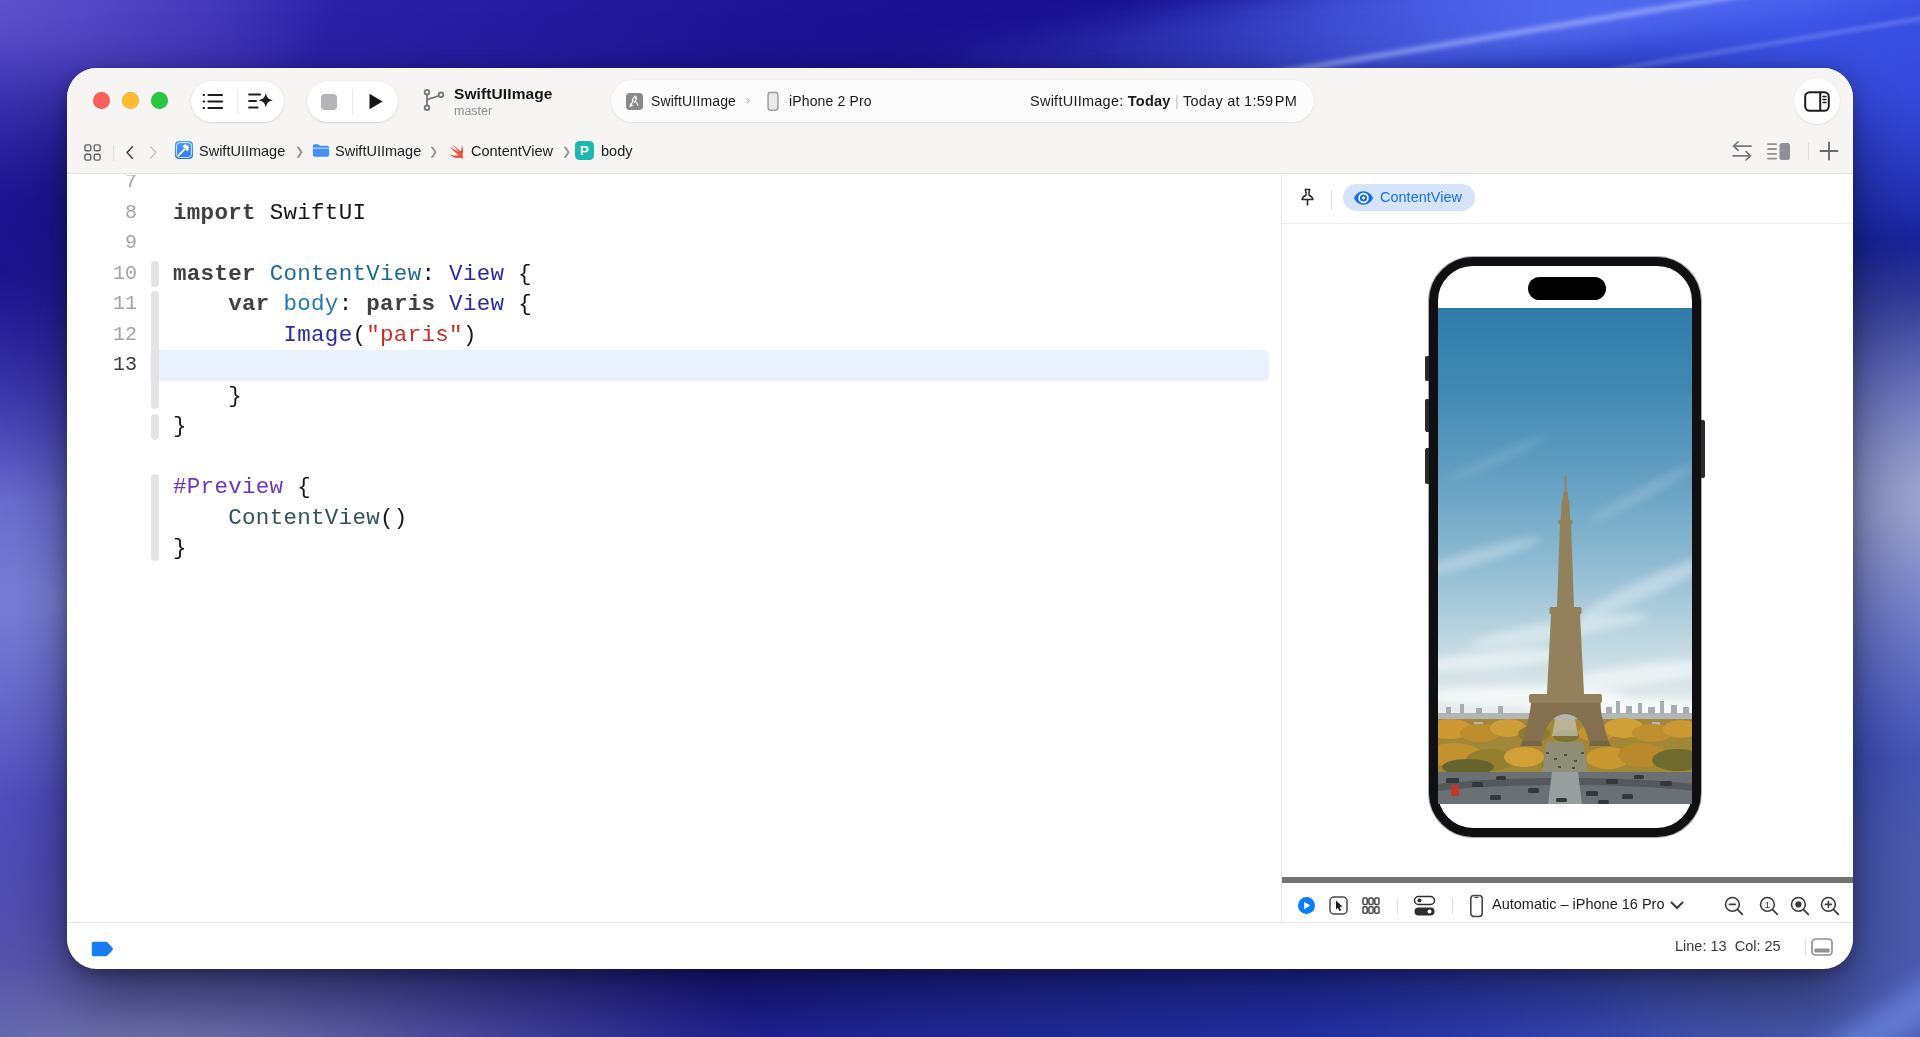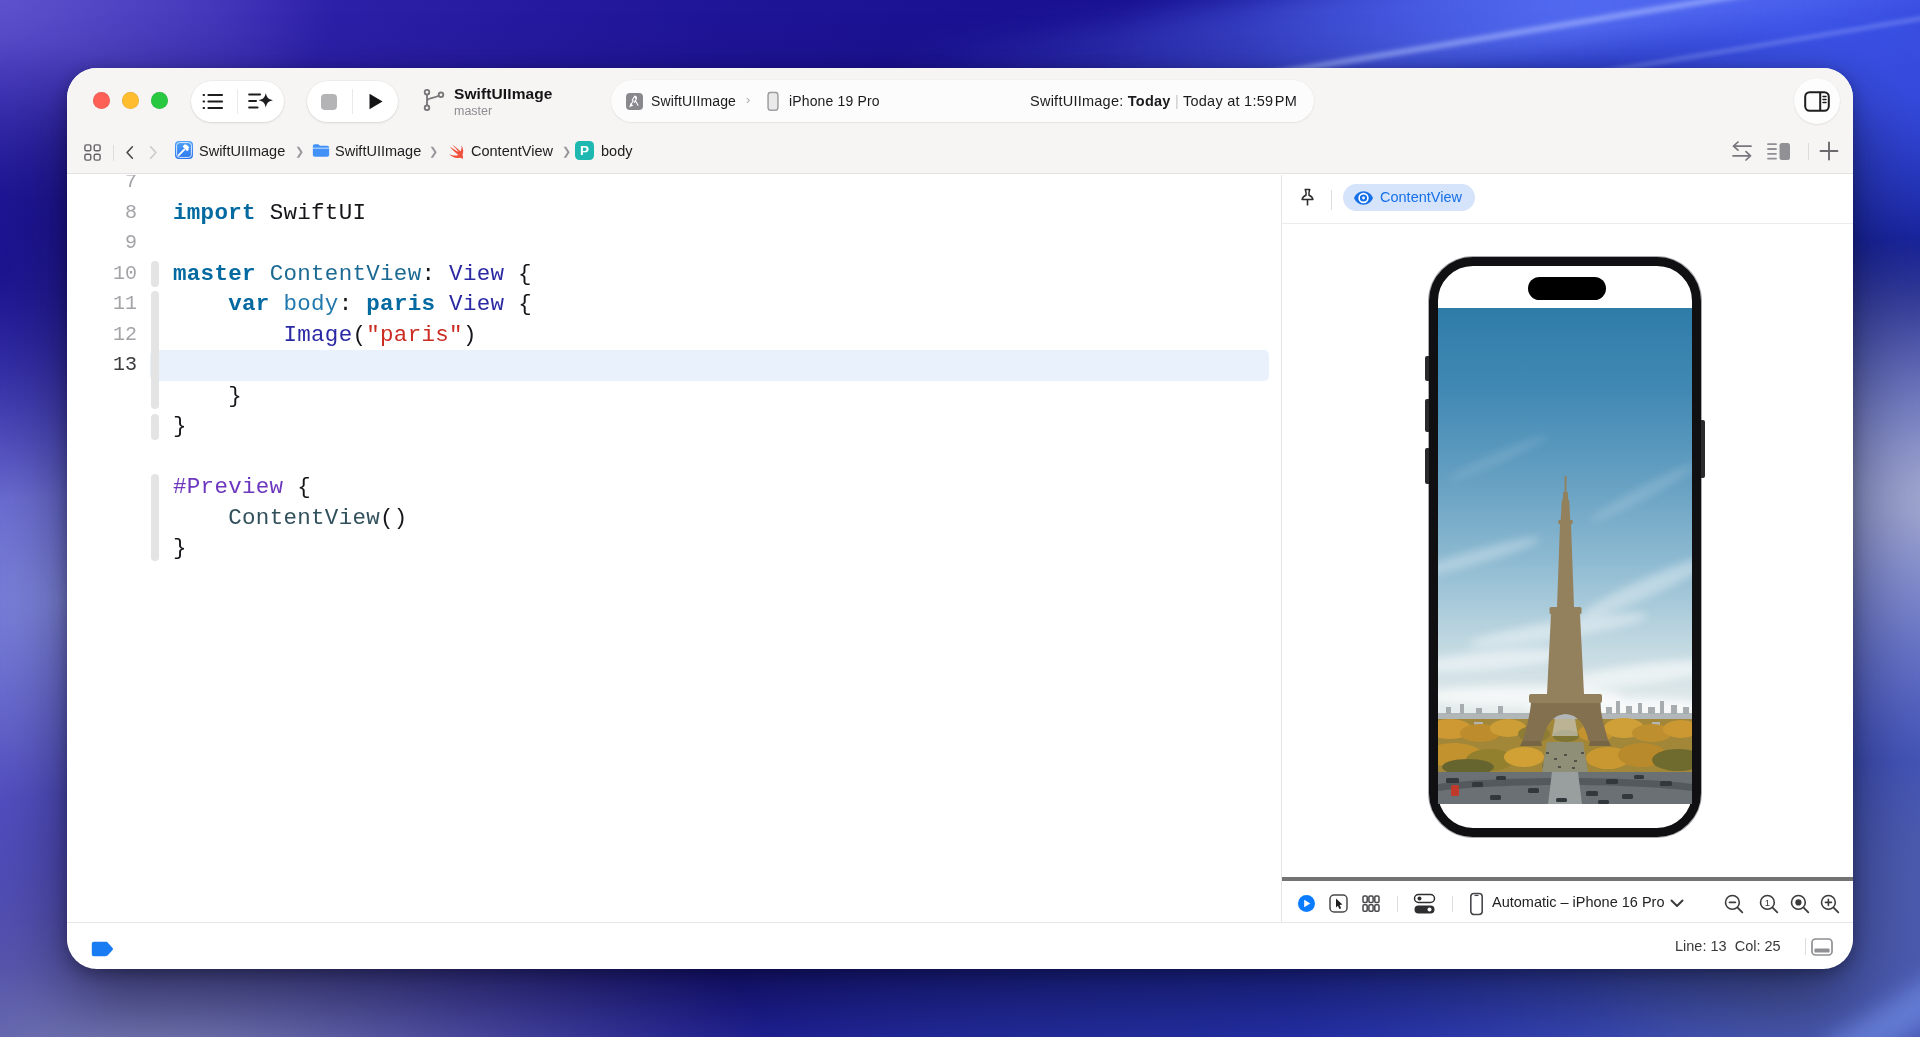--- a/index.html
+++ b/index.html
@@ -25,36 +25,36 @@
 .pill{position:absolute;top:13px;height:41px;background:#FFFFFF;border-radius:21px;box-shadow:0 0 0 .5px rgba(0,0,0,.05),0 1px 2.5px rgba(0,0,0,.10);}
 .vsep{position:absolute;width:1px;background:#E9E9E9;}
 #bigcap{position:absolute;left:544px;top:12px;width:703px;height:42px;background:#FCFCFC;border-radius:21px;box-shadow:0 0 0 .5px rgba(0,0,0,.045),0 1px 2px rgba(0,0,0,.06);}
 .tbtxt{position:absolute;font-size:14px;color:#1b1b1e;white-space:nowrap;letter-spacing:.15px;}
 #circbtn{position:absolute;left:1727px;top:10px;width:46px;height:46px;border-radius:50%;background:#FDFDFD;box-shadow:0 0 0 .5px rgba(0,0,0,.04),0 1px 2px rgba(0,0,0,.07);}
 
 #editor{position:absolute;left:0;top:107px;width:1214px;height:747px;background:#fff;overflow:hidden;}
 .lnum{position:absolute;left:0;width:70px;text-align:right;font-family:"Liberation Mono",monospace;font-size:20px;color:#A3A3A8;line-height:30.5px;}
 .cline{position:absolute;left:106px;font-family:"Liberation Mono",monospace;font-size:22.5px;letter-spacing:0.3px;line-height:30.5px;white-space:pre;color:#16161A;}
 .chbar{position:absolute;left:84px;width:8px;border-radius:4px;background:#E4E4E4;}
-.kw{color:#0369a1;font-weight:600;}
+.kw{color:#404040;font-weight:600;}
 .tdecl{color:#1C6A93;}
 .tref{color:#2B2AA4;}
 .prop{color:#2278AD;}
 .str{color:#CB2B20;}
 .meth{color:#6C3DB5;}
 .macro{color:#6C36BE;}
 .tuse{color:#31505C;}
 #hl13{position:absolute;left:83px;top:282px;width:1119px;height:31px;background:#E9F2FC;border-radius:5px;}
 .caret{border-right:2px solid #3D7DEE;margin-left:1px;}
 
 #split{position:absolute;left:1214px;top:107px;width:1px;height:747px;background:#E5E5E5;}
 #pvheader{position:absolute;left:1215px;top:107px;width:571px;height:49px;background:#fff;border-bottom:1px solid #EDEDED;}
 #pvpill{position:absolute;left:61px;top:9px;width:132px;height:27px;border-radius:14px;background:#D5E3FB;}
 #canvasbody{position:absolute;left:1215px;top:157px;width:571px;height:652px;background:#fff;}
-#cbottom{position:absolute;left:1215px;top:809px;width:571px;height:45px;background:#fff;border-top:4px solid #737373;}
+#cbottom{position:absolute;left:1215px;top:809px;width:571px;height:45px;background:#fff;border-top:6px solid #737373;}
 #statusbar{position:absolute;left:0;top:854px;width:1786px;height:45px;background:#fff;border-top:1px solid #E7E7E7;border-radius:0 0 30px 30px;}
 
 #phone{position:absolute;left:1362px;top:189px;width:272px;height:580px;background:#fff;border:9px solid #101012;border-radius:44px;box-shadow:0 0 0 1px rgba(125,125,130,.65);}
 #island{position:absolute;left:1461px;top:209px;width:78px;height:23px;border-radius:12px;background:#000;}
 .sbtn{position:absolute;background:#2a2a2c;}
 .mag{position:absolute;top:13px;}
 .jt{position:absolute;top:2px;font-size:14.5px;color:#202022;white-space:nowrap;}
 .jc{position:absolute;top:4px;font-size:11px;color:#97979C;}
 </style>
 </head>
@@ -118,21 +118,21 @@
         <svg width="17" height="17" viewBox="0 0 17 17">
             <path d="M8.5 3.2 L10.3 6.2 M6.2 7.2 L8.1 4 C8.6 3.1 9.8 3.3 10.3 4 C10.9 4.9 10.5 5.7 10 6.5 L8.3 9.4 M5 11.5 L7.2 7.8 M9.3 7.6 L12 12.2 M4.2 13.2 L4.8 11.2 L6.3 12.3 Z" stroke="#fff" stroke-width="1.1" fill="none" stroke-linecap="round"></path>
           </svg>
       </div>
       <div class="tbtxt" style="left:40px;top:13px;">SwiftUIImage</div>
       <div class="tbtxt" style="left:135px;top:12px;color:#ABABB0;font-size:13px;">›</div>
       <svg style="position:absolute;left:155px;top:11px;" width="14" height="21" viewBox="0 0 14 21">
         <rect x="2.2" y="1.6" width="9.6" height="17.4" rx="2.6" fill="none" stroke="#87878C" stroke-width="1.5"></rect>
         <rect x="2.2" y="1.6" width="9.6" height="17.4" rx="2.6" fill="#DADADD" opacity=".55"></rect>
       </svg>
-      <div class="tbtxt" style="left:178px;top:13px;">iPhone 19 Pro</div>
+      <div class="tbtxt" style="left:178px;top:13px;">iPhone 2 Pro</div>
       <div class="tbtxt" style="left:419px;top:12.5px;font-size:14.5px;letter-spacing:.25px;">SwiftUIImage: <b>Today</b> <span style="color:#C8C8CC;">|</span> Today at 1:59 PM</div>
     </div>
 
     <div id="circbtn">
       <svg style="position:absolute;left:10px;top:13px;" width="26" height="21" viewBox="0 0 26 21">
         <rect x="1.2" y="1.2" width="23.6" height="18.6" rx="4.5" fill="none" stroke="#1d1d1f" stroke-width="2"></rect>
         <line x1="16.2" y1="1.5" x2="16.2" y2="19.5" stroke="#1d1d1f" stroke-width="2"></line>
         <g stroke="#1d1d1f" stroke-width="1.5" stroke-linecap="round">
           <line x1="19" y1="5.5" x2="22" y2="5.5"></line>
             <line x1="19" y1="8.5" x2="22" y2="8.5"></line>

